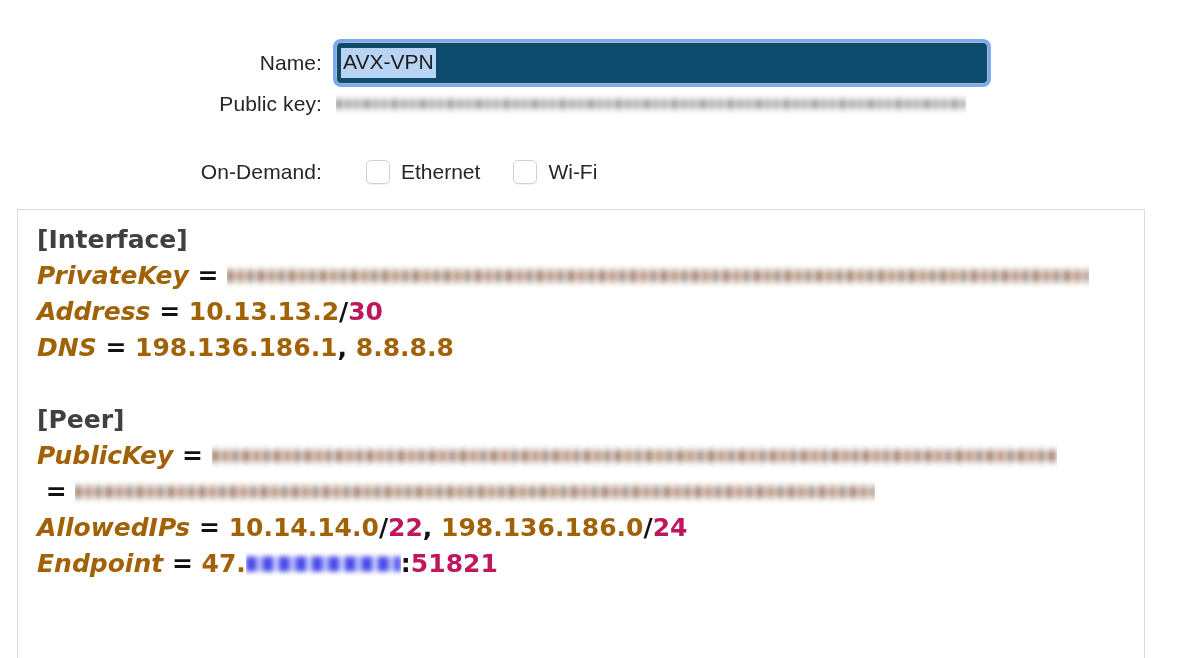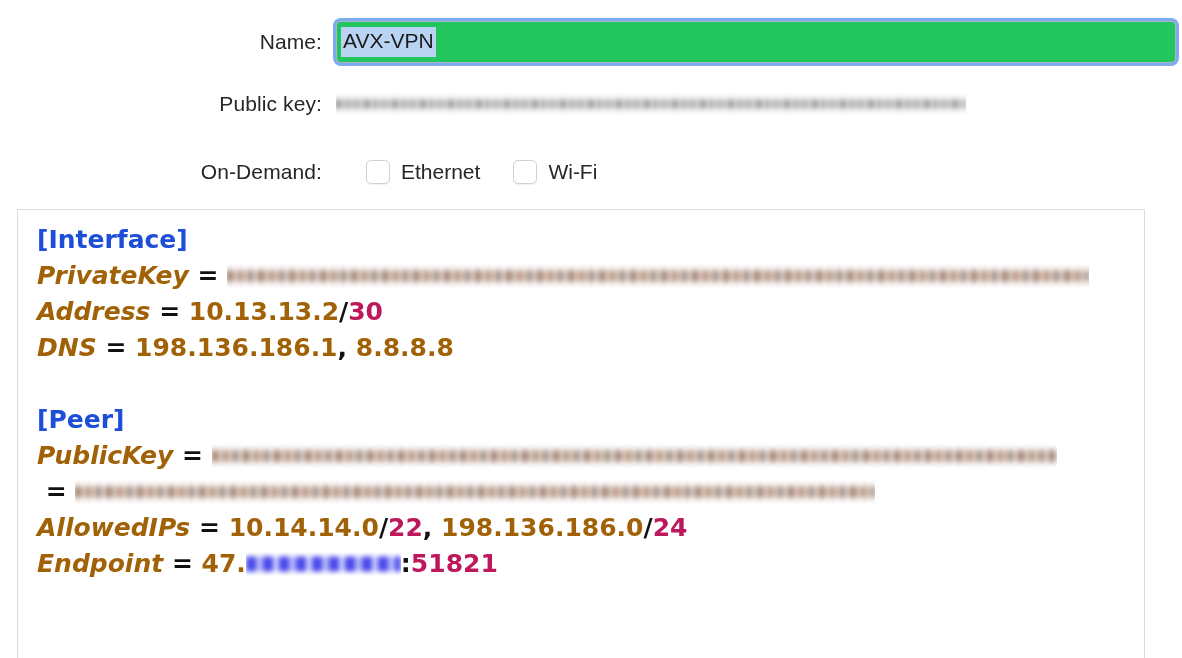--- a/index.html
+++ b/index.html
@@ -51,42 +51,42 @@
     top: 0;
     width: 1182px;
   }
 
   .form-row {
     display: flex;
     align-items: center;
     position: absolute;
     left: 0;
   }
-  .row-name     { top: 19px;  height: 46px; }
+  .row-name     { top: 40px;  height: 46px; }
   .row-pubkey   { top: 86px;  height: 36px; }
   .row-ondemand { top: 156px; height: 32px; }
 
   .field-label {
     width: 322px;
     text-align: right;
     padding-right: 0;
     font-size: 21px;
     color: #262626;
     letter-spacing: .1px;
     white-space: nowrap;
     flex: 0 0 322px;
   }
 
   
   .name-field-wrap {
     margin-left: 14px;
-    width: 840px;
+    width: 652px;
     height: 42px;
     border-radius: 5px;
-    background: #22c55e;
+    background: #0c4a6e;
     border: 1px solid #a9b6c6;
     box-shadow: 0 0 0 3px #7fa9ee;
     display: flex;
     align-items: center;
     box-sizing: border-box;
     padding: 8px 4px;
   }
   .name-field-text {
     font-size: 21px;
     color: #1b1b1b;
@@ -172,21 +172,21 @@
     font-weight: bold;
     font-size: 25px;
     line-height: 36px;
     height: 36px;
     white-space: nowrap;
     display: flex;
     align-items: center;
   }
   .cfg-blank { height: 36px; }
 
-  .tok-section { color: #1d4ed8; }
+  .tok-section { color: #404040; }
   .tok-key     { color: #a16207; font-style: italic; }
   .tok-punct   { color: #111111; }
   .tok-ip      { color: #a16207; }
   .tok-num     { color: #be185d; text-align: center; }
   .tok-space   { white-space: pre; }
 
   
   .secret {
     position: relative;
     display: inline-block;

